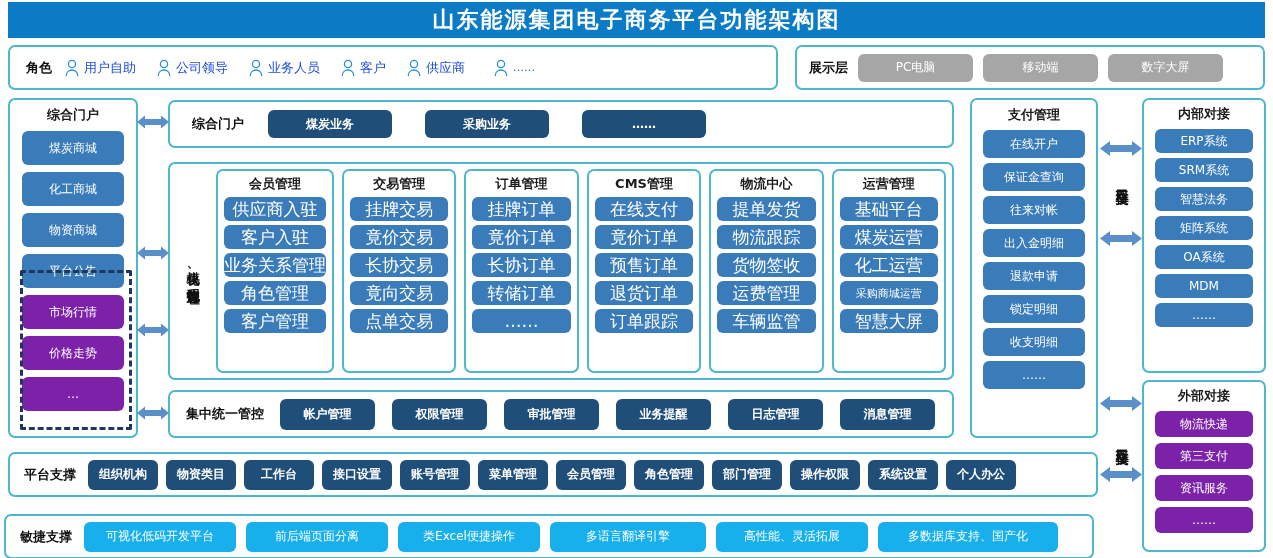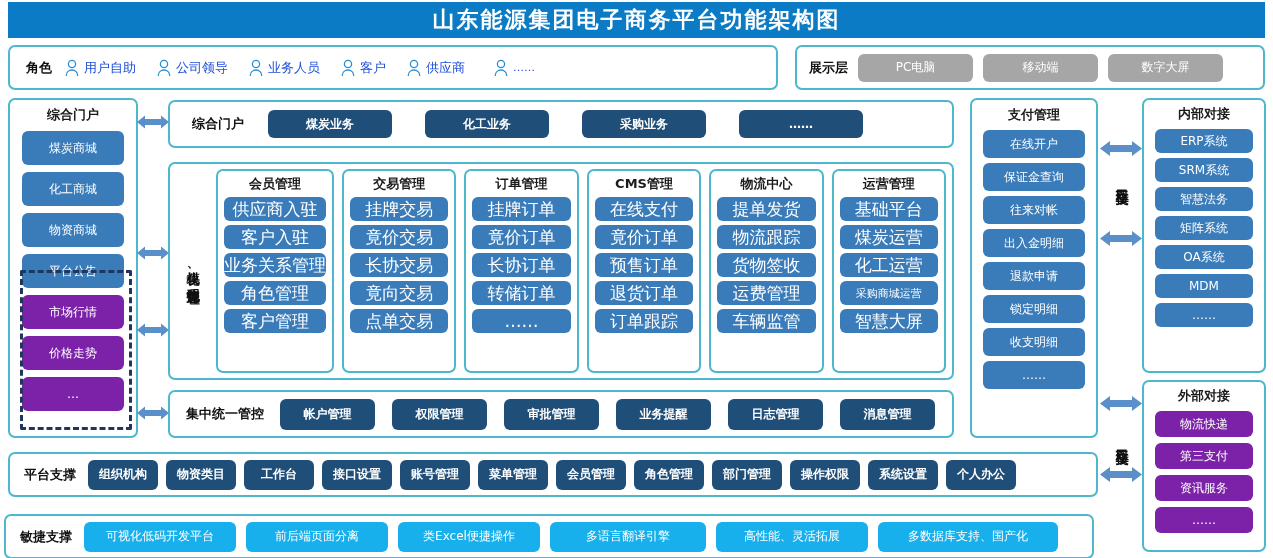--- a/index.html
+++ b/index.html
@@ -210,21 +210,20 @@
     <div class="chip blue portal-chip">平台公告</div>
     <div class="chip purple portal-chip">市场行情</div>
     <div class="chip purple portal-chip">价格走势</div>
     <div class="chip purple portal-chip">…</div>
     <div class="dashed-box"></div>
   </div>
 
   <div class="panel center-portal">
     <span class="row-label">综合门户</span>
     <div class="chip darkblue">煤炭业务</div>
-    <div class="chip darkblue">化工业务</div>
     <div class="chip darkblue">采购业务</div>
     <div class="chip darkblue">……</div>
   </div>
 
   <div class="panel modular">
     <div class="mod-side">模块化、流程化管理</div>
     <div class="mod-cols">
 
       <div class="mod-col">
         <div class="panel-title">会员管理</div>

